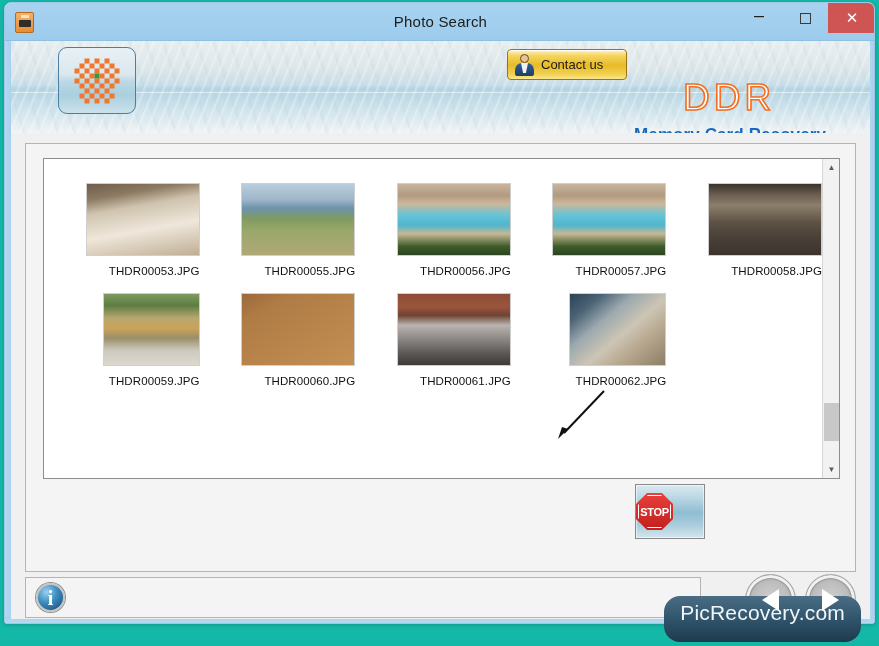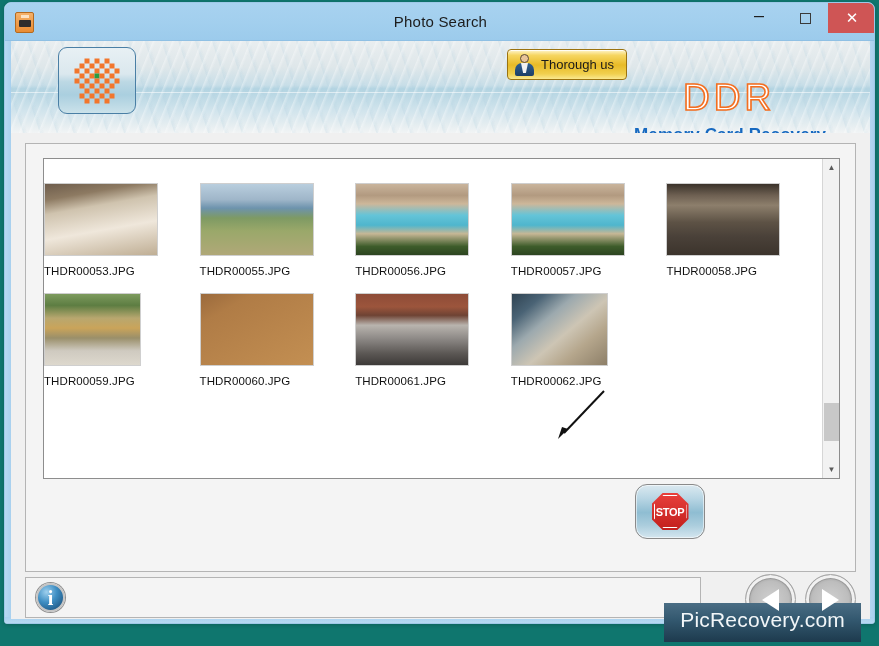--- a/index.html
+++ b/index.html
@@ -6,21 +6,21 @@
   * { box-sizing: border-box; margin: 0; padding: 0; }
   html, body {
     width: 879px; height: 646px;
     font-family: "Liberation Sans", sans-serif;
     background: #ffffff;
     overflow: hidden;
   }
   #app {
     position: relative;
     width: 879px; height: 646px;
-    background: #0f766e;
+    background: #14b8a6;
   }
 
   
   .window {
     position: absolute;
     left: 4px; top: 2px;
     width: 871px; height: 622px;
     background: #f0f0f0;
     border: 1px solid #9ec8e8;
     border-radius: 7px 7px 3px 3px;
@@ -237,21 +237,21 @@
     position: absolute; left: 0; top: 0; right: 17px; bottom: 0;
   }
   .thumb-grid {
     position: absolute; left: 0; top: 24px;
     width: 100%;
     display: grid;
     grid-template-columns: repeat(5, 1fr);
     row-gap: 16px;
   }
   .thumb-cell {
-    display: flex; flex-direction: column; align-items: flex-start;
+    display: flex; flex-direction: column; align-items: flex-end;
     cursor: pointer;
   }
   .thumb-img {
     width: 114px; height: 73px;
     border: 1px solid #cfcfcf;
     position: relative;
     overflow: hidden;
     background: #dcdcdc;
   }
   .thumb-img.tall { width: 97px; height: 73px; }
@@ -313,25 +313,25 @@
     position: absolute; left: 4px; right: 4px; top: 43px;
     font-size: 11.5px;
     color: #1a1a1a;
   }
 
   
   .stop-btn {
     position: absolute; left: 609px; top: 340px;
     width: 70px; height: 55px;
     border: 1px solid #8a8a8a;
-    border-radius: 12px;
+    border-radius: 0;
     background: linear-gradient(to bottom,
       #dbe9f0 0%, #b9d6e4 25%, #8fbdd2 52%, #abcddd 76%, #d4e6ef 100%);
     box-shadow: inset 0 0 0 1px rgba(255,255,255,0.55);
-    display: flex; align-items: center; justify-content: center;
+    display: flex; align-items: center; 
     cursor: pointer;
   }
   .stop-oct {
     width: 37px; height: 37px;
     background: linear-gradient(to bottom, #e8403c, #c21f1c);
     clip-path: polygon(30% 0, 70% 0, 100% 30%, 100% 70%, 70% 100%, 30% 100%, 0 70%, 0 30%);
     display: flex; align-items: center; justify-content: center;
     position: relative;
   }
   .stop-oct::before {
@@ -415,23 +415,23 @@
     border-top: 11px solid transparent;
     border-bottom: 11px solid transparent;
     z-index: 2;
   }
   .nav-btn.prev .tri { border-right: 17px solid #ffffff; }
   .nav-btn.next .tri { border-left: 17px solid #ffffff; }
 
   
   .watermark {
     position: absolute; right: 18px; bottom: 4px;
-    padding: 5px 16px 10px 16px;
+    padding: 5px 16px 17px 16px;
     background: linear-gradient(to bottom, #4a6d84 0%, #32576e 45%, #1d3a4d 100%);
-    border-radius: 0;
+    border-radius: 16px;
     font-family: "Liberation Sans", sans-serif;
     font-size: 21px;
     color: #f2f6f8;
     letter-spacing: 0.2px;
   }
 </style>
 </head>
 <body>
 
 <div id="app">
@@ -497,21 +497,21 @@
             <i style="left: 30px; top: 40px;"></i>
           </div>
       </div>
 
       <div class="contact-btn">
         <div class="contact-av">
           <div class="head"></div>
           <div class="body"></div>
           <div class="shirt"></div>
         </div>
-        <div class="contact-label">Thorough us</div>
+        <div class="contact-label">Contact us</div>
       </div>
 
       <div class="ddr">DDR</div>
       <div class="subtitle">Memory Card Recovery</div>
     </div>
 
     <div class="body-area">
 
       <div class="group-panel">
 

